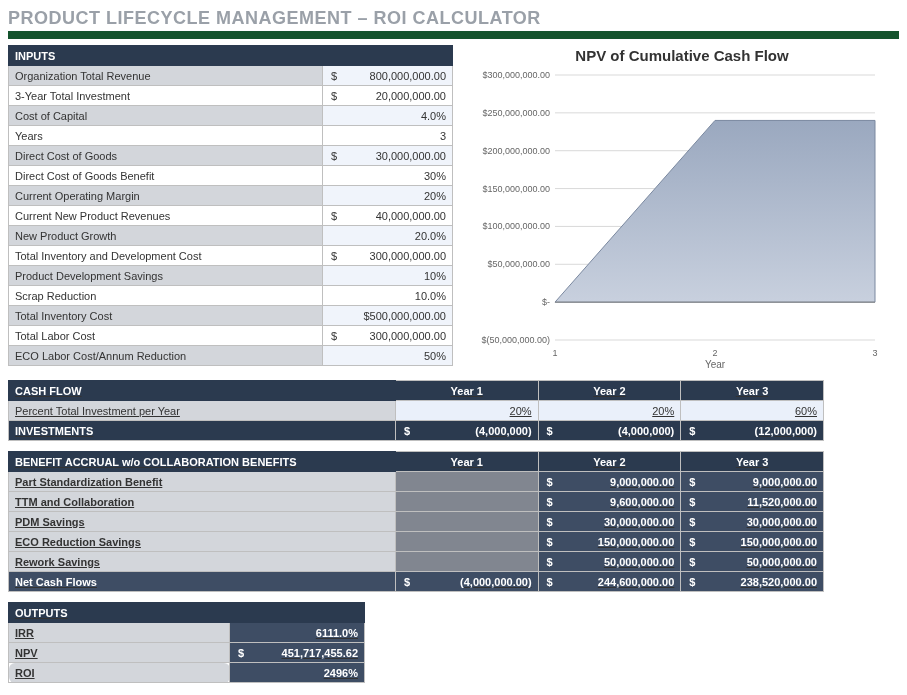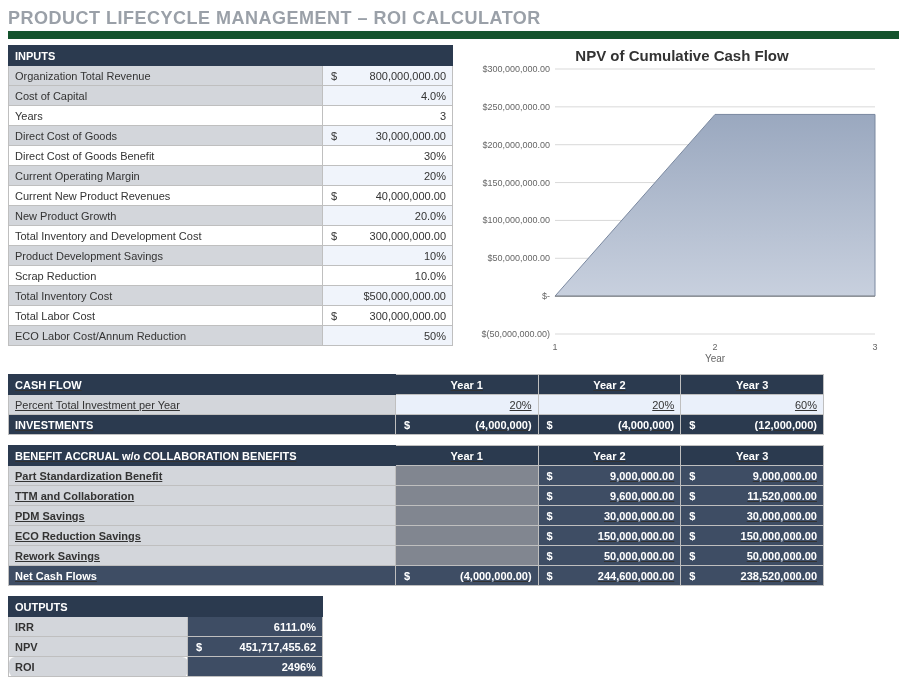--- a/index.html
+++ b/index.html
@@ -29,54 +29,58 @@
   .hdr-col { background: #2b3a4f; color: #fff; font-weight: bold; text-align: center; width: 118px; }
   .row-grey td:first-child { background: #d3d6db; }
   .row-grey td.valcell { background: #f0f4fb; }
   .row-white td:first-child { background: #fff; }
   .row-white td.valcell { background: #fff; }
   .valcell { text-align: right; width: 130px; white-space: nowrap; }
   .dollar { display:inline-block; float:left; padding-left: 2px; }
   .labelcell { text-align: left; }
 
   .chart-wrap { flex: 1; padding-top: 2px; }
-  .chart-title { text-align: center; font-weight: bold; font-size: 15px; color: #333; }
+  .chart-title { text-align: center; font-weight: bold; font-size: 15px; color: #333; margin-bottom: 6px; }
   svg { display: block; }
 
   .section { margin-top: 10px; }
   .cf-table { width: 816px; text-decoration: underline; }
   .cf-label { width: 320px; }
   .cf-val { width: 118px; text-align: right; white-space: nowrap; position: relative; }
   .grey-bg { background: #d3d6db; }
   .lightblue-bg { background: #eaf0fa; }
   .dark-bg { background: #2b3a4f; color: #fff; font-weight: bold; }
   .dark-bg .dollar, .dark-bg span { color:#fff; }
   .slate-bg { background: #3e4d64; color:#fff; font-weight: bold; }
   .slate-bg .dollar { color:#fff; }
 
-  .outputs-table { width: 315px; }
+  .outputs-table { width: 357px; text-decoration: underline; }
   .outputs-table .valcell { width: 135px; }
 </style>
 </head>
 <body>
 
 <div class="title">PRODUCT LIFECYCLE MANAGEMENT – ROI CALCULATOR</div>
 
 <div class="top-row">
   <div class="inputs-block">
     <table>
       <tbody>
           <tr class="hdr-dark">
             <td colspan="2">INPUTS</td>
           </tr>
       </tbody>
         <tbody id="inputs-body">
           <tr class="row-grey">
             <td class="labelcell">Organization Total Revenue</td>
             <td class="valcell"><span class="dollar">$</span><span>800,000,000.00</span></td>
+          </tr>
+          <tr class="row-white">
+            <td class="labelcell">3-Year Total Investment</td>
+            <td class="valcell"><span class="dollar">$</span><span>20,000,000.00</span></td>
           </tr>
           <tr class="row-grey">
             <td class="labelcell">Cost of Capital</td>
             <td class="valcell"><span>4.0%</span></td>
           </tr>
           <tr class="row-white">
             <td class="labelcell">Years</td>
             <td class="valcell"><span>3</span></td>
           </tr>
           <tr class="row-grey">

